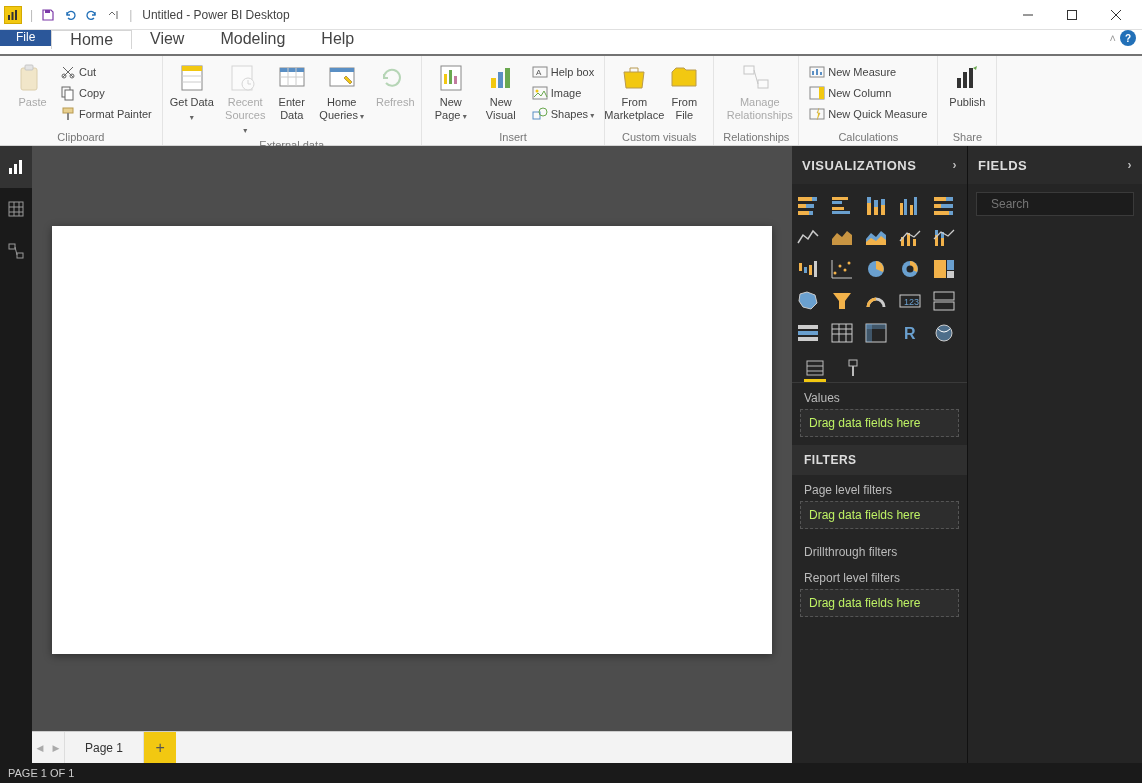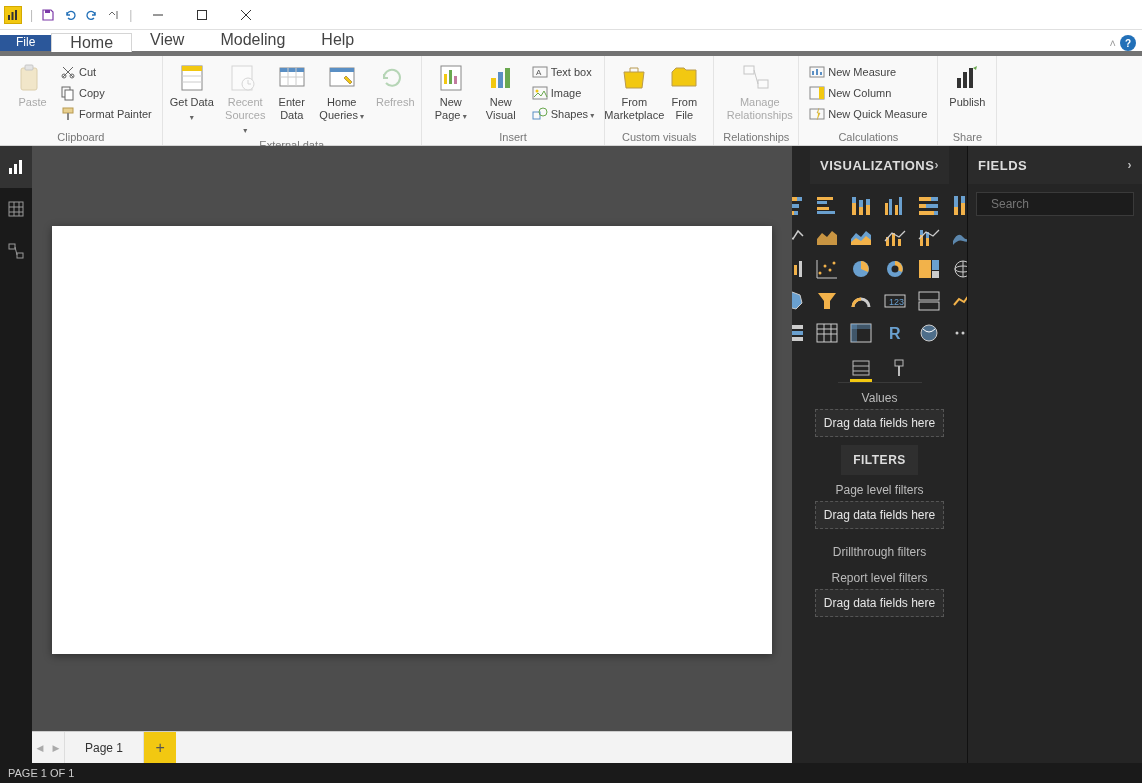--- a/index.html
+++ b/index.html
@@ -8,21 +8,21 @@
 
 .titlebar { height:30px; background:#fff; border-bottom:1px solid #e0e0e0; display:flex; align-items:center; padding:0 4px; }
 .titlebar .app-icon { width:18px; height:18px; background:#f2c811; border:1px solid #d4aa00; margin-right:4px; display:flex; align-items:center; justify-content:center; }
 .titlebar .app-icon svg { width:12px; height:12px; }
 .titlebar .sep { color:#bbb; margin:0 4px; }
 .titlebar .qat-btn { width:22px; height:22px; display:flex; align-items:center; justify-content:center; border:none; background:none; cursor:pointer; }
 .titlebar .title { flex:1; padding-left:6px; color:#444; font-size:12px; }
 .titlebar .win-btn { width:44px; height:28px; display:flex; align-items:center; justify-content:center; cursor:pointer; }
 
 
-.ribbon-tabs { height:26px; display:flex; align-items:flex-end; border-bottom:5px solid #737373; background:#fff; }
+.ribbon-tabs { height:26px; display:flex; align-items:flex-start; border-bottom:2px solid #737373; background:#fff; }
 .ribbon-tab.file { background:#2b579a; color:#fff; padding:0 16px; display:flex; align-items:center; cursor:pointer; font-size:12px; }
 .ribbon-tab { padding:0 18px; display:flex; align-items:center; color:#444; cursor:pointer; font-size:16px; border-bottom:2px solid transparent; }
 .ribbon-tab.active { background:#fff; border:1px solid #d5d5d5; border-bottom:none; margin-bottom:-1px; }
 .ribbon-tabs .help-icons { margin-left:auto; display:flex; align-items:center; padding-right:6px; gap:4px; }
 .help-circle { width:16px; height:16px; border-radius:50%; background:#2270b8; color:#fff; display:flex; align-items:center; justify-content:center; font-size:10px; font-weight:bold; cursor:pointer; }
 
 
 .ribbon { height:90px; background:#f9f9f9; border-bottom:1px solid #d5d5d5; display:flex; }
 .rgroup { display:flex; flex-direction:column; border-right:1px solid #e4e4e4; padding:2px 4px 0 4px; }
 .rgroup .controls { flex:1; display:flex; align-items:flex-start; }
@@ -47,32 +47,32 @@
 .canvas-wrap { flex:1; display:flex; flex-direction:column; background:#4d4d4d; position:relative; }
 .canvas-scroll { flex:1; overflow:auto; display:flex; align-items:flex-start; justify-content:center; padding:80px 20px 20px 20px; }
 .canvas { width:720px; height:428px; background:#fff; box-shadow:0 2px 8px rgba(0,0,0,.4); }
 .page-tabs { height:32px; background:#f3f3f3; border-top:1px solid #ccc; display:flex; align-items:stretch; }
 .page-tabs .nav { width:16px; display:flex; align-items:center; justify-content:center; color:#aaa; font-size:9px; cursor:pointer; }
 .page-tabs .tab { padding:0 20px; display:flex; align-items:center; border-left:1px solid #ddd; border-right:1px solid #ddd; font-size:12px; cursor:pointer; }
 .page-tabs .add { width:32px; background:#f2c811; display:flex; align-items:center; justify-content:center; font-size:16px; color:#555; cursor:pointer; }
 
 
 .pane { background:#252525; color:#ddd; display:flex; flex-direction:column; }
-.pane.viz { width:175px;align-items:center; }
+.pane.viz { width:175px; }
 .pane.fields { width:175px; border-left:1px solid #111; }
 .pane-hdr { height:38px; display:flex; align-items:center; padding:0 10px; font-weight:600; font-size:13px; letter-spacing:.5px; background:#2b2b2b; cursor:pointer; }
 .pane-hdr .chev { margin-left:auto; font-size:12px; color:#bbb; }
 .viz-gallery { display:grid; grid-template-columns:repeat(6,24px); gap:10px; padding:10px 8px 6px 4px; }
 .viz-item { width:24px; height:22px; display:flex; align-items:center; justify-content:center; cursor:pointer; }
 .viz-item svg { width:22px; height:20px; }
 .viz-tabs { display:flex; gap:16px; padding:6px 12px 0 12px; border-bottom:1px solid #3a3a3a; }
 .viz-tabs .vt { width:22px; height:26px; display:flex; align-items:center; justify-content:center; cursor:pointer; border-bottom:3px solid transparent; }
 .viz-tabs .vt.active { border-bottom-color:#f2c811; }
 .section-lbl { padding:8px 12px 4px; font-size:12px; color:#bbb; }
-.drop-well { margin:0 8px 8px; border:1px dashed #555; padding:6px 8px; font-size:12px; color:#e5e5e5; background:#2d2d2d; cursor:default; }
+.drop-well { margin:0 8px 8px; border:1px dashed #555; padding:6px 8px; font-size:12px; color:#bef264; background:#2d2d2d; cursor:default; }
 .filters-hdr { background:#2f2f2f; padding:8px 12px; font-weight:600; font-size:12px; letter-spacing:.5px; }
 .search-box { margin:8px; display:flex; align-items:center; background:#1c1c1c; border:1px solid #3a3a3a; padding:4px 8px; gap:6px; }
 .search-box input { flex:1; background:transparent; border:none; color:#ccc; font-size:12px; outline:none; }
 
 
 .status { height:20px; background:#1a1a1a; color:#ccc; font-size:11px; display:flex; align-items:center; padding:0 8px; }
 </style>
 </head>
 <body>
 
@@ -102,20 +102,21 @@
         <path d="M10 7a4 4 0 1 0-1 3" fill="none" stroke="#2270b8" stroke-width="1.3"></path>
         <path d="M10 4v3H7" fill="none" stroke="#2270b8" stroke-width="1.3"></path>
       </svg>
     </button>
   <button class="qat-btn">
       <svg width="10" height="10" viewBox="0 0 10 10">
         <path d="M1 2h8M5 4l-3 3 3 3" transform="rotate(90 5 5)" fill="none" stroke="#666"></path>
       </svg>
     </button>
   <span class="sep">|</span>
+  <div class="title">Untitled - Power BI Desktop</div>
   <div class="win-btn">
       <svg width="10" height="10">
         <line x1="0" y1="5" x2="10" y2="5" stroke="#333"></line>
       </svg>
     </div>
   <div class="win-btn">
       <svg width="10" height="10">
         <rect x="0.5" y="0.5" width="9" height="9" fill="none" stroke="#333"></rect>
       </svg>
     </div>
@@ -274,21 +275,21 @@
 Visual</div>
         </div>
       <div class="small-col">
         <div class="small-btn">
             <span class="si">
               <svg viewBox="0 0 16 16">
                 <rect x="1" y="3" width="14" height="10" fill="none" stroke="#888"></rect>
                 <text x="4" y="11" font-size="8" fill="#555">A</text>
               </svg>
             </span>
-            <span>Text box</span>
+            <span>Help box</span>
           </div>
         <div class="small-btn">
             <span class="si">
               <svg viewBox="0 0 16 16">
                 <rect x="1" y="2" width="14" height="12" fill="none" stroke="#888"></rect>
                 <circle cx="5" cy="6" r="1.5" fill="#f2c811"></circle>
                 <path d="M2 12l4-4 3 3 3-5 3 6" fill="none" stroke="#6aa84f"></path>
               </svg>
             </span>
             <span>Image</span>

